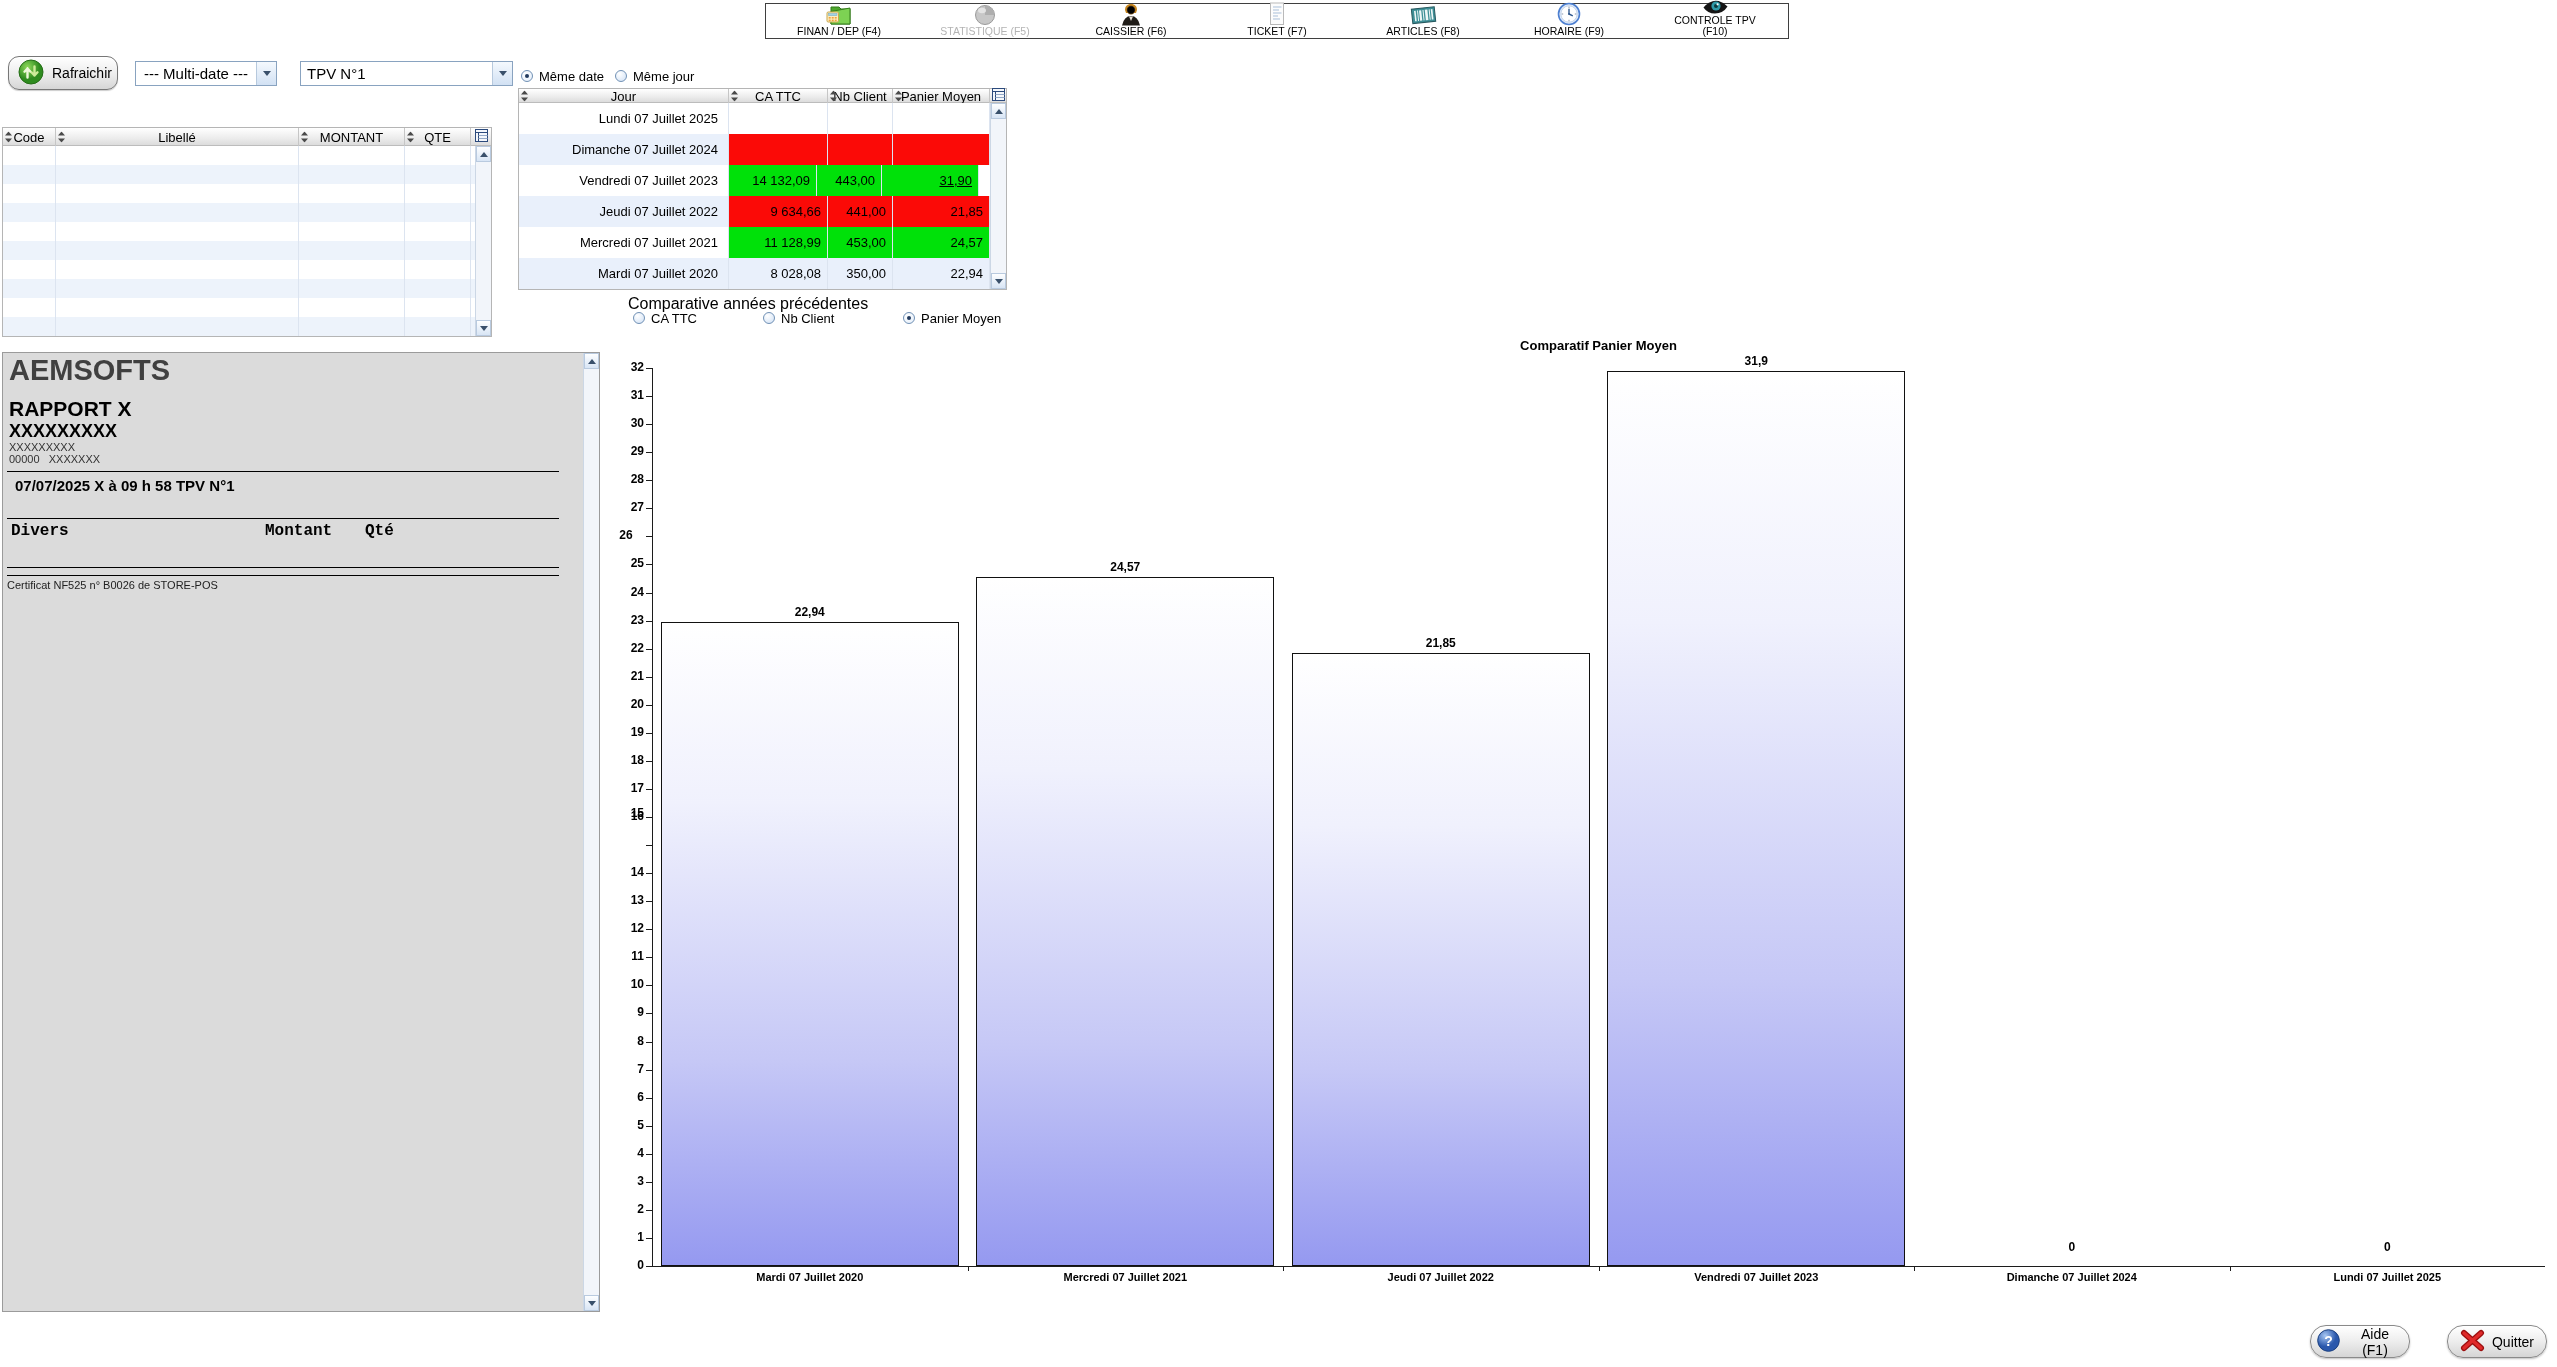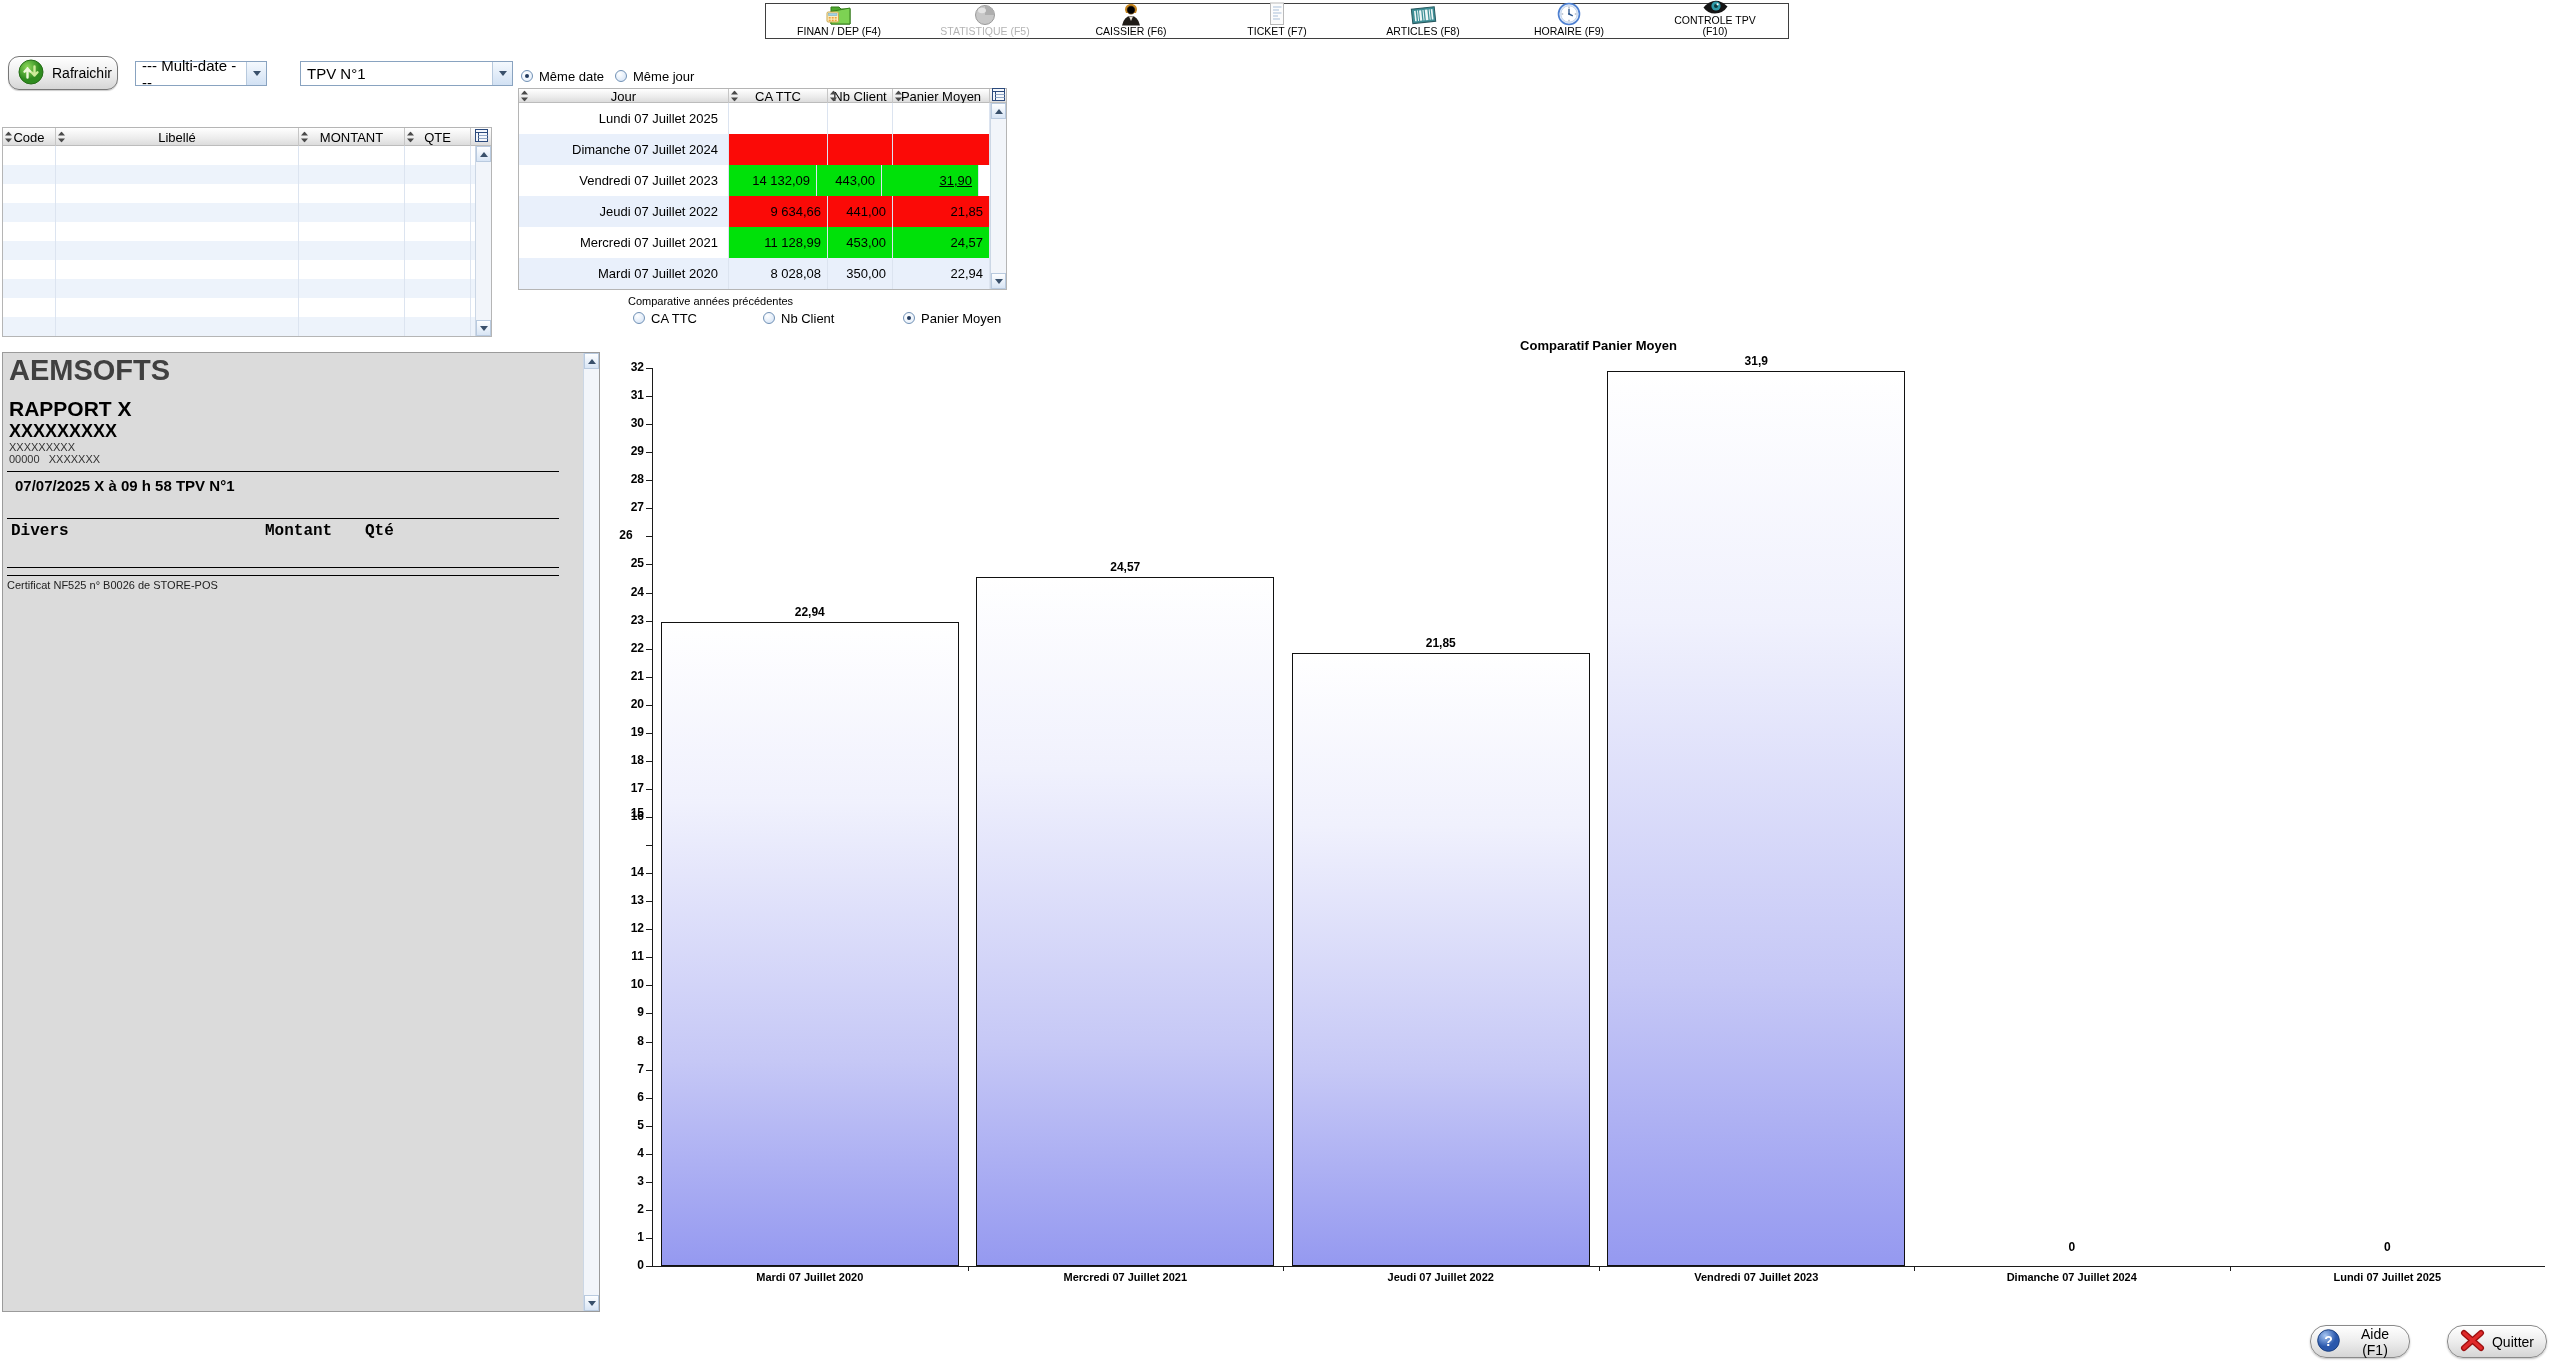--- a/index.html
+++ b/index.html
@@ -62,21 +62,21 @@
 
   
   .c-abs{position:absolute;}
   .axis{background:#1c1c1c;}
   .chart-title{font-weight:bold;font-size:13px;text-align:center;}
   .ytick-label{font-weight:bold;font-size:12px;text-align:right;}
   .bar{box-sizing:border-box;border:1px solid #111;
        background:linear-gradient(180deg,#ffffff 0%,#f0f1fd 28%,#c6c8f6 68%,#9599f0 100%);}
   .bar-label{font-weight:bold;font-size:12px;text-align:center;}
   .xlabel{font-weight:bold;font-size:11px;text-align:center;white-space:nowrap;}
-  #comparative-title{position:absolute;left:628px;top:295px;font-size:11px;}
+  #comparative-title{position:absolute;left:628px;top:295px;font-size:16px;}
 
   
   .pill-btn{position:absolute;display:flex;align-items:center;justify-content:center;gap:7px;border:1px solid #8a8a8a;border-radius:16px;
     background:linear-gradient(#ffffff,#ededed 50%,#d5d5d5);font-size:14px;font-family:inherit;
     box-shadow:inset 0 1px 0 #fff,0 1px 2px rgba(0,0,0,.25);cursor:pointer;box-sizing:border-box;}
 </style>
 </head>
 <body>
 
 <div id="screen">
@@ -198,21 +198,21 @@
               <stop offset="1" stop-color="#2e8b1f"></stop>
             </radialGradient>
           </defs>
           <circle cx="13" cy="13" r="12" fill="url(#grn)" stroke="#256d17"></circle>
           <path d="M9.5 18.5v-9M9.5 9.5 6.5 12.7M9.5 9.5l3 3.2" stroke="#eef8da" stroke-width="2.4" fill="none" stroke-linecap="round"></path>
           <path d="M16.5 7.5v9M16.5 16.5l3-3.2M16.5 16.5l-3-3.2" stroke="#cdeb9a" stroke-width="2.4" fill="none" stroke-linecap="round"></path>
         </svg></span>
     <span>Rafraichir</span>
   </button>
 
-  <div class="win-select" id="multidate-select" style="left:135px;top:61px;width:132px;">
+  <div class="win-select" id="multidate-select" style="left:135px;top:61px;width:142px;">
     <span class="sel-text centered">--- Multi-date ---</span>
     <span class="sel-arrow">
         <span class="tri-dn"></span>
       </span>
   </div>
 
   <div class="win-select" id="tpv-select" style="left:300px;top:61px;width:213px;">
     <span class="sel-text">TPV N°1</span>
     <span class="sel-arrow">
         <span class="tri-dn"></span>

